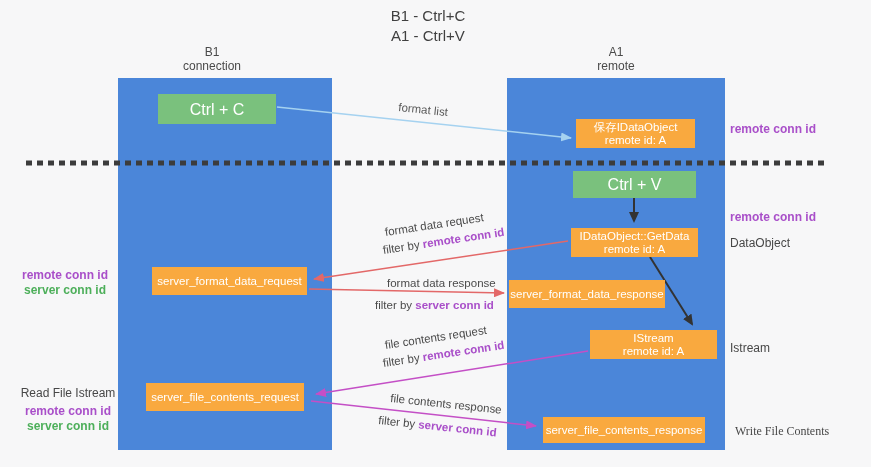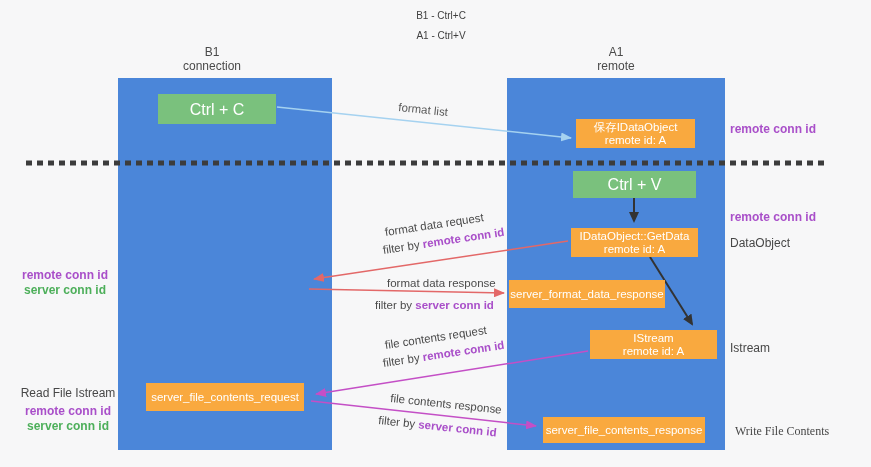--- a/index.html
+++ b/index.html
@@ -5,21 +5,21 @@
   :root{
     --bg:#f7f7f8; --lifeline-blue:#4b86d9; --box-green:#7ac17d; --box-orange:#f9a93f;
     --arrow-lightblue:#a5d2f0; --arrow-black:#333333; --arrow-salmon:#e36868;
     --arrow-magenta:#c44fc6; --text-purple:#a94fc9; --text-green:#4daf5a;
     --text-dark:#404040; --dashed-line:#3c3c3c;
   }
   html,body{margin:0;padding:0;}
   body{font-family:"Liberation Sans","DejaVu Sans",sans-serif;background:#fff;}
   .stage{position:relative;width:871px;height:467px;background:var(--bg);overflow:hidden;}
   .title{position:absolute;left:0;top:6px;width:856px;text-align:center;color:var(--text-dark);
-         font-size:10px;line-height:20px;padding-left:13px;}
+         font-size:15px;line-height:20px;}
   .col-header{position:absolute;text-align:center;color:#4a4a4a;font-size:12px;line-height:14px;}
   .lifeline{position:absolute;top:78px;height:372px;background:var(--lifeline-blue);}
   .box{position:absolute;display:flex;flex-direction:column;align-items:center;justify-content:center;
        color:#fff;text-align:center;font-size:11.5px;line-height:13px;}
   .box.green{background:var(--box-green);font-size:16px;}
   .box.orange{background:var(--box-orange);}
   .alabel{position:absolute;font-size:11.5px;color:#4b4b4b;white-space:nowrap;transform-origin:left top;}
   .alabel .purple{color:var(--text-purple);font-weight:bold;}
   .rot-up{transform:rotate(-8.5deg);}
   .rot-dn{transform:rotate(6deg);}
@@ -86,20 +86,23 @@
     <span>保存IDataObject</span>
     <span>remote id: A</span>
   </div>
   <div class="box green" style="left:573px;top:171px;width:123px;height:27px;">
     <span>Ctrl + V</span>
   </div>
   <div class="box orange" style="left:571px;top:228px;width:127px;height:29px;">
     <span>IDataObject::GetData</span>
     <span>remote id: A</span>
   </div>
+  <div class="box orange" style="left:152px;top:267px;width:155px;height:28px;">
+    <span>server_format_data_request</span>
+  </div>
   <div class="box orange" style="left:509px;top:280px;width:156px;height:28px;">
     <span>server_format_data_response</span>
   </div>
   <div class="box orange" style="left:590px;top:330px;width:127px;height:29px;">
     <span>IStream</span>
     <span>remote id: A</span>
   </div>
   <div class="box orange" style="left:146px;top:383px;width:158px;height:28px;">
     <span>server_file_contents_request</span>
   </div>

